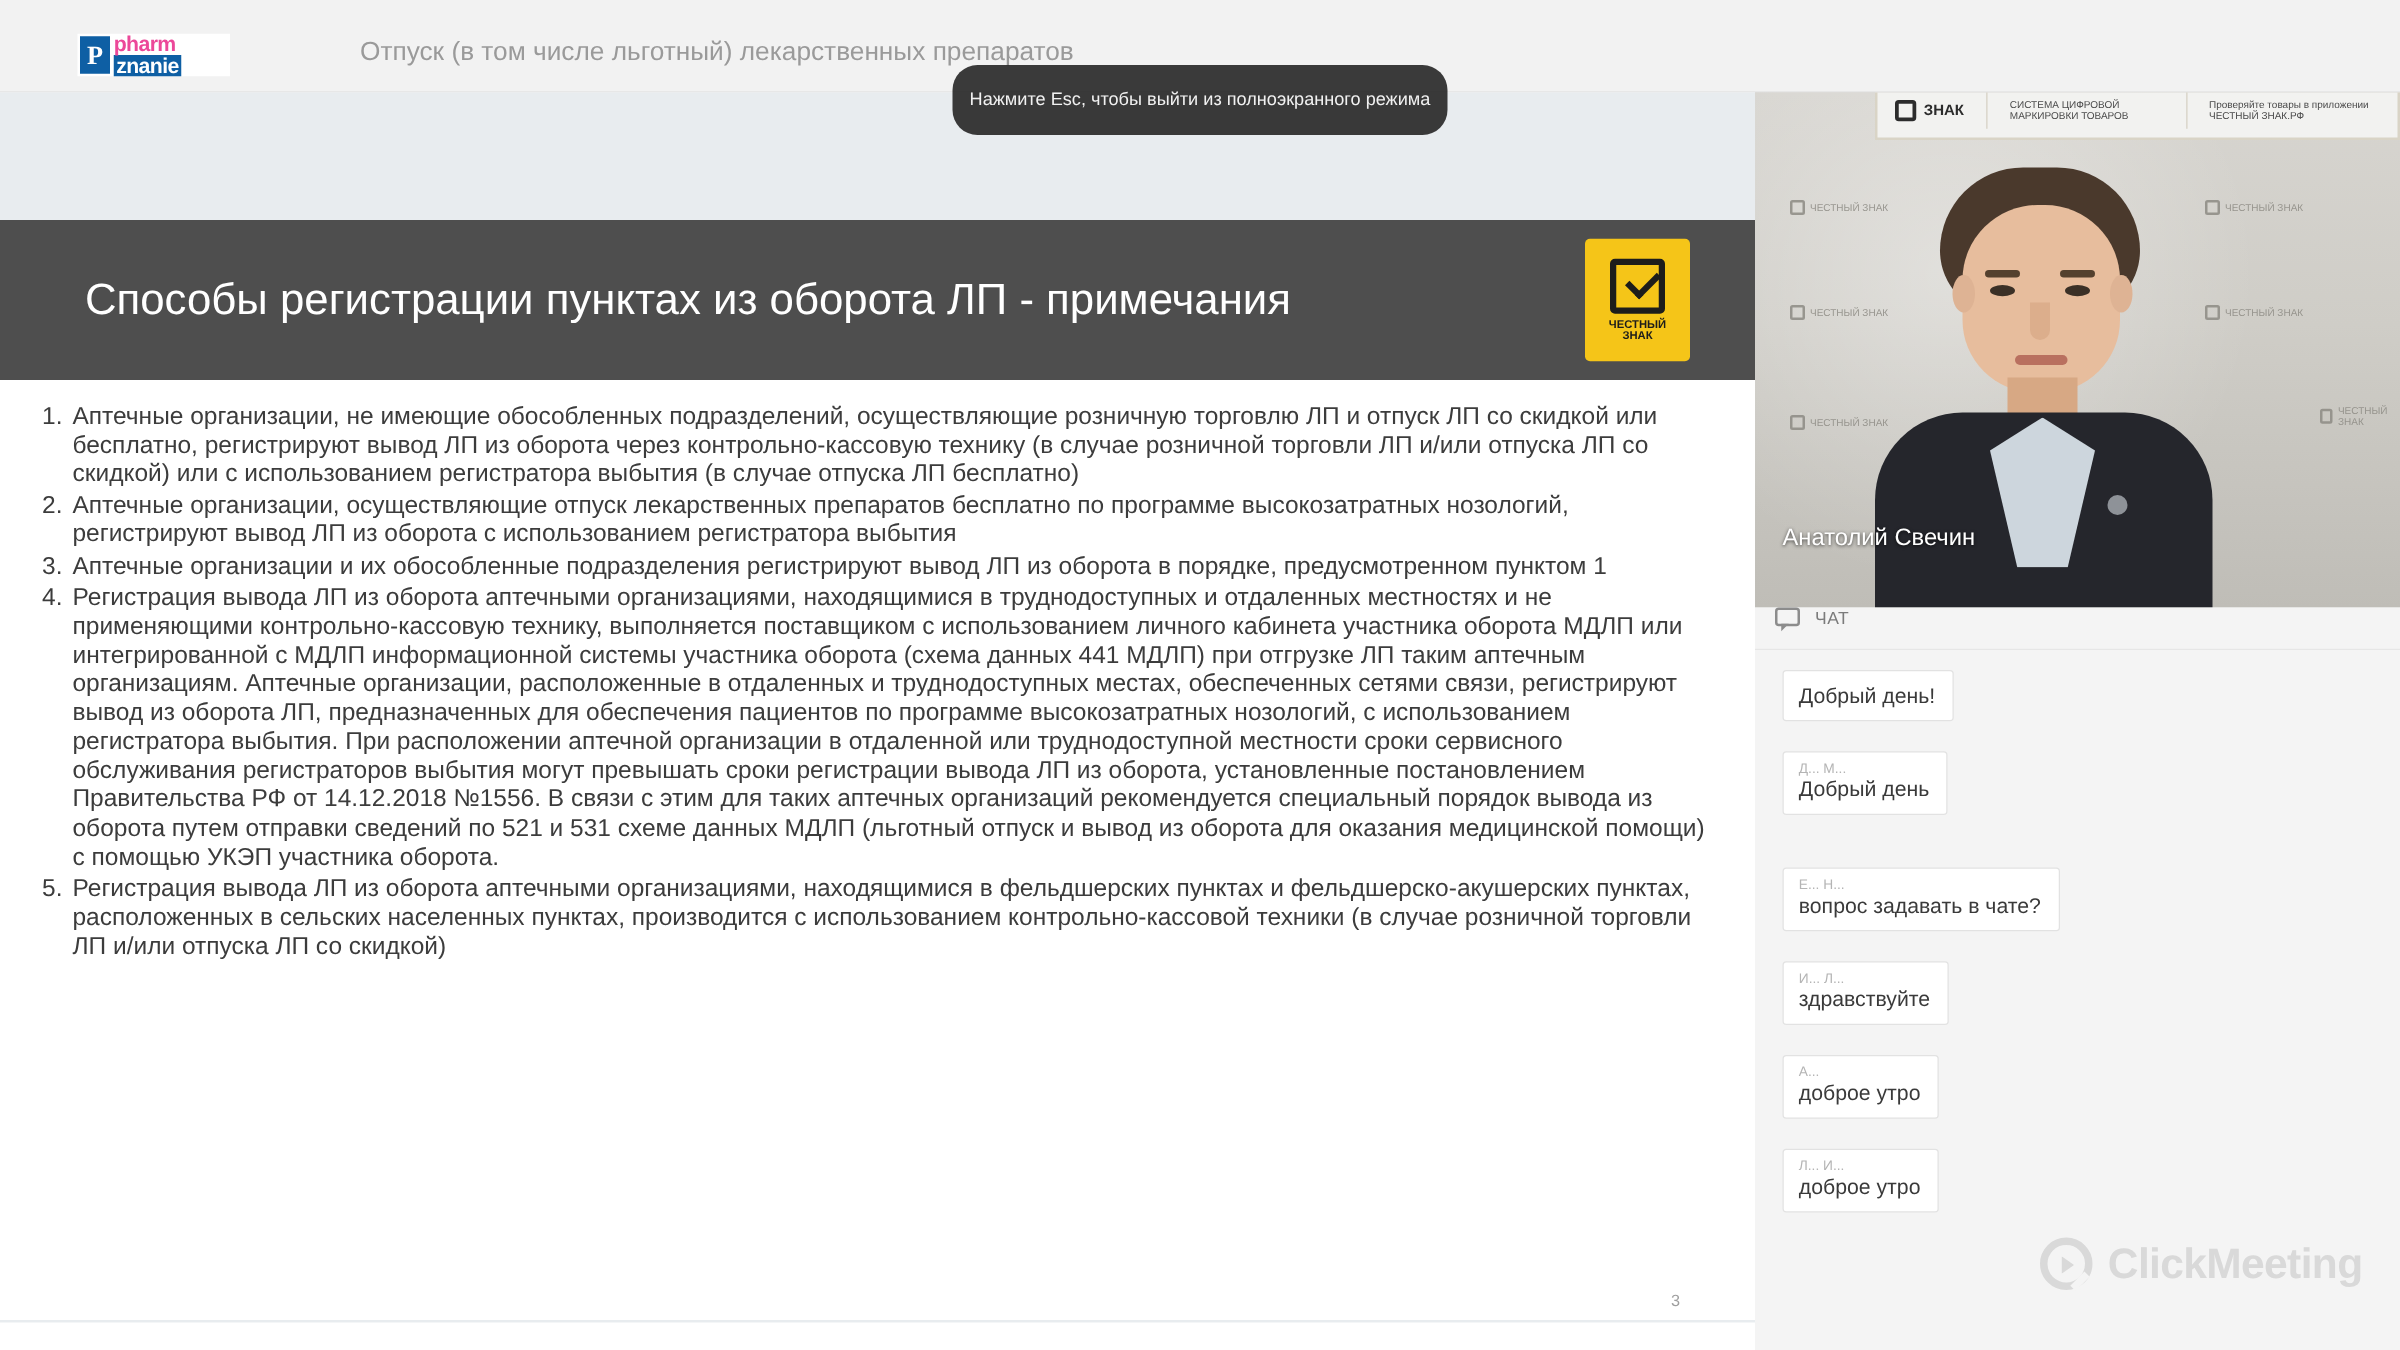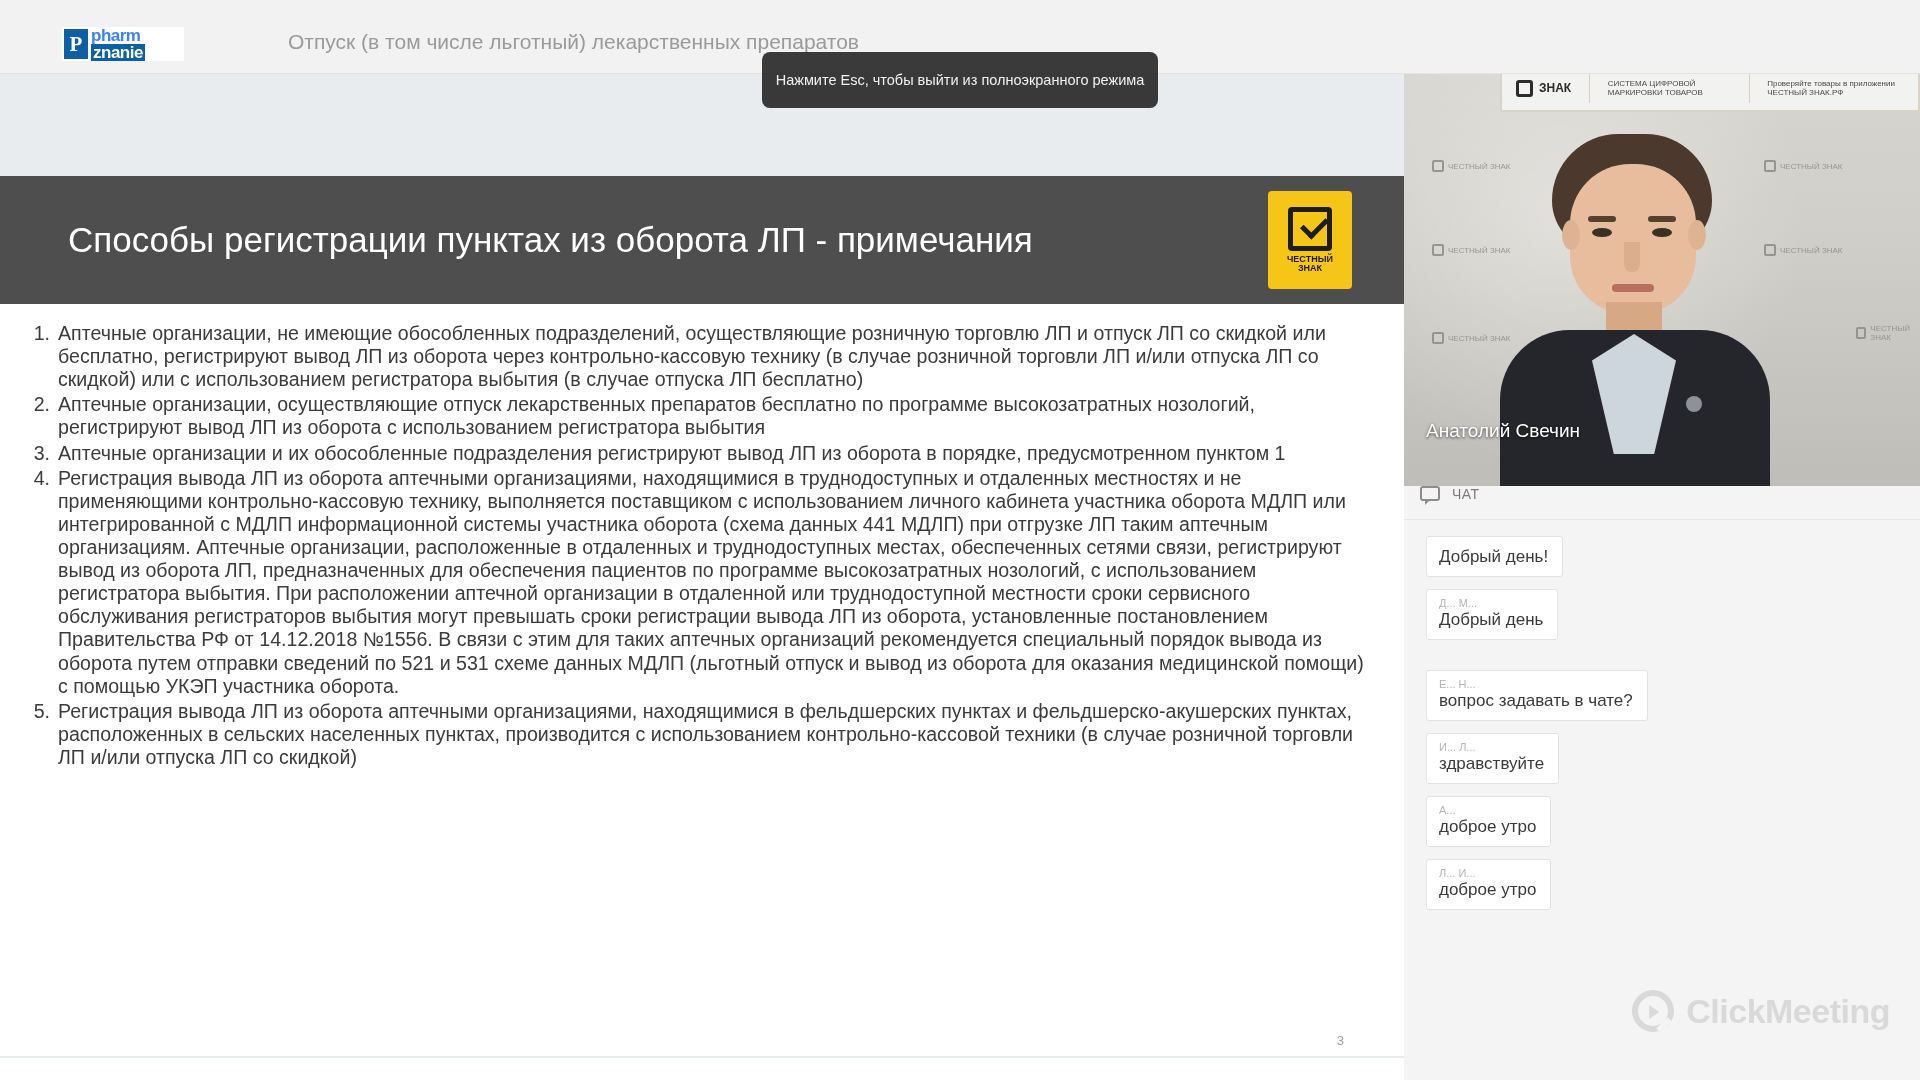--- a/index.html
+++ b/index.html
@@ -32,40 +32,40 @@
     width: 24px; height: 30px; margin-left: 2px;
     background: #0e5fa4;
     color: #ffffff;
     font-weight: bold; font-size: 21px;
     display: flex; align-items: center; justify-content: center;
     font-family: "Liberation Serif", serif;
   }
   .brand-txt { margin-left: 3px; line-height: 1; }
   .brand-txt .l1 {
     display: block; font-size: 17px; font-weight: bold;
-    color: #3b82f6; letter-spacing: -0.5px;
+    color: #ec4899; letter-spacing: -0.5px;
   }
   .brand-txt .l2 {
     display: block; font-size: 17px; font-weight: bold;
     color: #ffffff; background: #0e5fa4; letter-spacing: -0.5px;
     padding: 0 2px;
   }
   .webinar-title {
     position: absolute; left: 288px; top: 30px;
     font-size: 21px; color: #9a9a9a;
     white-space: nowrap;
   }
 
   
   .esc-toast {
     position: absolute;
     left: 762px; top: 52px;
     width: 396px; height: 56px;
     background: rgba(32,32,32,0.88);
-    border-radius: 8px;
+    border-radius: 20px;
     color: #f1f1f1;
     font-size: 14.5px;
     display: flex; align-items: center; justify-content: center;
     z-index: 40;
   }
 
   
   .slide-stage {
     position: absolute; left: 0; top: 74px;
     width: 1404px; height: 1006px;
@@ -312,21 +312,21 @@
     position: relative;
     padding: 16px 0 0 22px;
   }
   .msg {
     position: relative;
     display: inline-block;
     background: #ffffff;
     border: 1px solid #e2e2e2;
     border-radius: 3px;
     padding: 7px 14px 9px 12px;
-    margin-bottom: 12px;
+    margin-bottom: 24px;
     max-width: 420px;
   }
   .msg .author {
     font-size: 11px; color: #b4b4b4;
     margin-bottom: 1px;
     white-space: nowrap;
   }
   .msg .text {
     font-size: 17px; color: #3a3a3a;
     white-space: nowrap;

